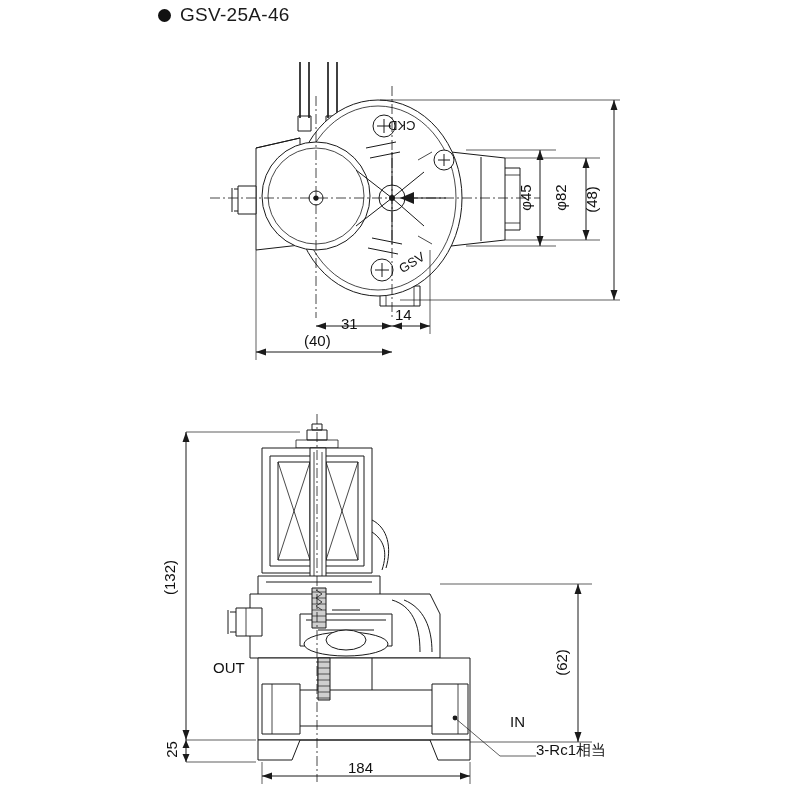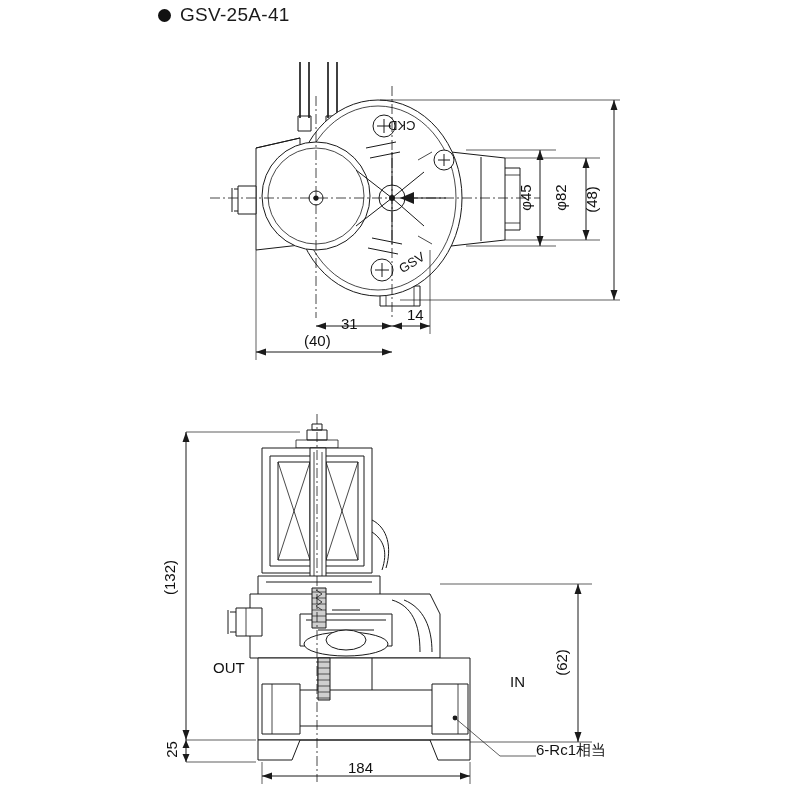--- a/index.html
+++ b/index.html
@@ -78,21 +78,21 @@
   .fillk { fill: #1a1a1a; stroke: none; }
   .hatch { stroke: #1a1a1a; stroke-width: 0.7; fill: none; }
 </style>
 </head>
 <body>
 
 <div id="sheet">
 
   <div class="title-row">
     <span class="title-bullet"></span>
-    <span class="title-text">GSV-25A-41</span>
+    <span class="title-text">GSV-25A-46</span>
   </div>
 
   <svg class="draw" viewBox="0 0 800 800">
 
     <g>
 
       <path class="ln-thick" d="M300 62 L300 118"></path>
       <path class="ln-thick" d="M309 62 L309 118"></path>
       <path class="ln-thick" d="M328 62 L328 118"></path>
       <path class="ln-thick" d="M337 62 L337 118"></path>
@@ -271,25 +271,25 @@
   </svg>
 
   <div class="lbl" style="left:388px; top:119px; font-size:13px; transform:rotate(180deg);">CKD</div>
   <div class="lbl" style="left:398px; top:256px; font-size:13px; transform:rotate(-32deg);">GSV</div>
 
   <div class="lbl vert" style="left:512px; top:190px;">φ45</div>
   <div class="lbl vert" style="left:547px; top:190px;">φ82</div>
   <div class="lbl vert" style="left:578px; top:192px;">(48)</div>
 
   <div class="lbl" style="left:341px; top:316px;">31</div>
-  <div class="lbl" style="left:395px; top:307px;margin-left:12px;">14</div>
+  <div class="lbl" style="left:395px; top:307px;">14</div>
   <div class="lbl" style="left:304px; top:333px;">(40)</div>
 
   <div class="lbl vert" style="left:152px; top:570px;">(132)</div>
   <div class="lbl vert" style="left:548px; top:655px;">(62)</div>
   <div class="lbl vert" style="left:163px; top:742px;">25</div>
   <div class="lbl" style="left:348px; top:760px;">184</div>
 
   <div class="lbl" style="left:213px; top:660px;">OUT</div>
-  <div class="lbl" style="left:510px; top:674px;">IN</div>
-  <div class="lbl jp" style="left:536px; top:742px;">6-Rc1相当</div>
+  <div class="lbl" style="left:510px; top:714px;">IN</div>
+  <div class="lbl jp" style="left:536px; top:742px;">3-Rc1相当</div>
 
 </div>
 
 </body></html>

